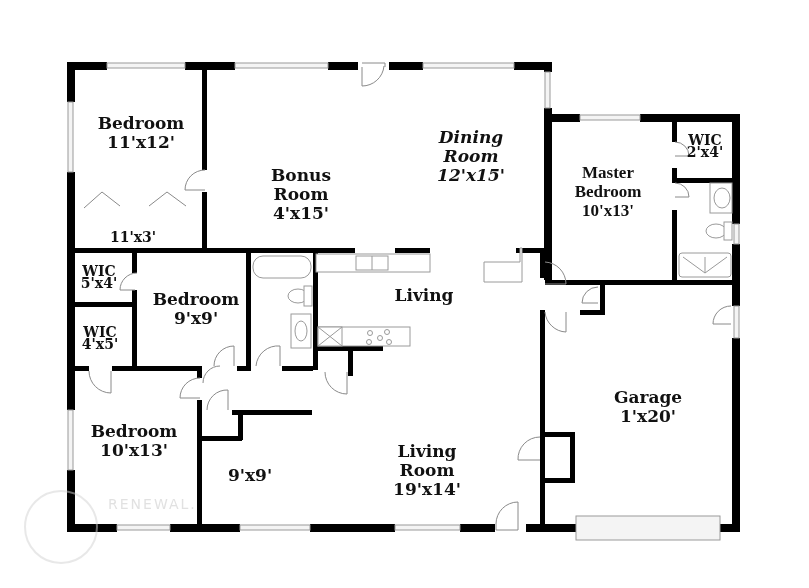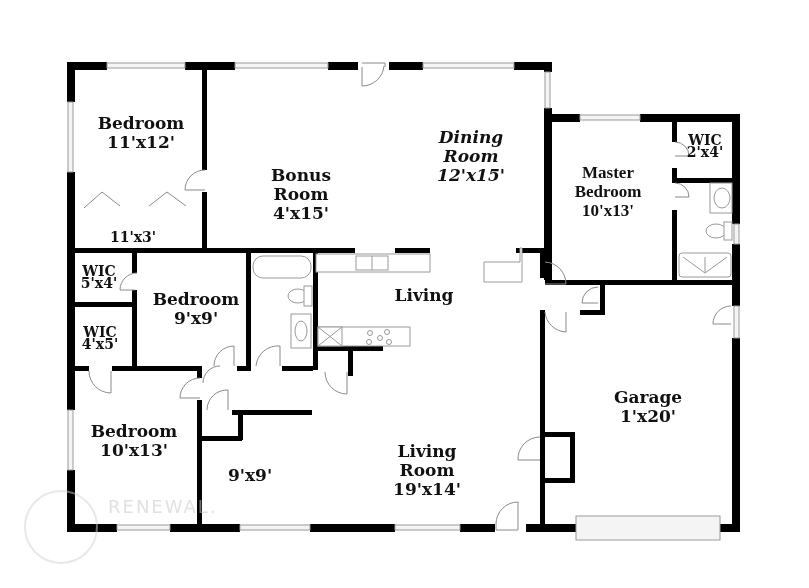--- a/index.html
+++ b/index.html
@@ -7,21 +7,21 @@
   #plan { position: absolute; left: 0; top: 0; width: 809px; height: 588px; }
   .wall { fill: #000; }
   .win { fill: #f4f4f4; stroke: #9a9a9a; stroke-width: 1; }
   .fix { fill: #fff; stroke: #9a9a9a; stroke-width: 1; }
   .door { fill: none; stroke: #8a8a8a; stroke-width: 1; }
   .label { position: absolute; text-align: center; font-weight: bold; color: #111; line-height: 19px; font-size: 17px; white-space: nowrap; transform: translateX(-50%); }
   .label.small { font-size: 14px; line-height: 12px; }
   .label span { display: block; }
   .watermark { position: absolute; left: 108px; top: 500px; color: rgba(200,200,200,0.55); font-family: "DejaVu Sans", "Liberation Sans", sans-serif; }
   .wm-line1 { font-size: 29px; letter-spacing: 3px; font-weight: 300; }
-  .wm-line2 { font-size: 18px; letter-spacing: 2px; margin-top: -4px; }
+  .wm-line2 { font-size: 14px; letter-spacing: 2px; margin-top: -4px; }
   .wm-logo { position: absolute; left: 24px; top: 490px; width: 70px; height: 70px; border: 2px solid rgba(210,210,210,0.5); border-radius: 50%; }
 </style>
 </head>
 <body>
 
 <svg id="plan" viewBox="0 0 809 588" xmlns="http://www.w3.org/2000/svg">
 
   <g>
 
     <rect class="wall" x="67" y="62" width="40" height="8"></rect>

